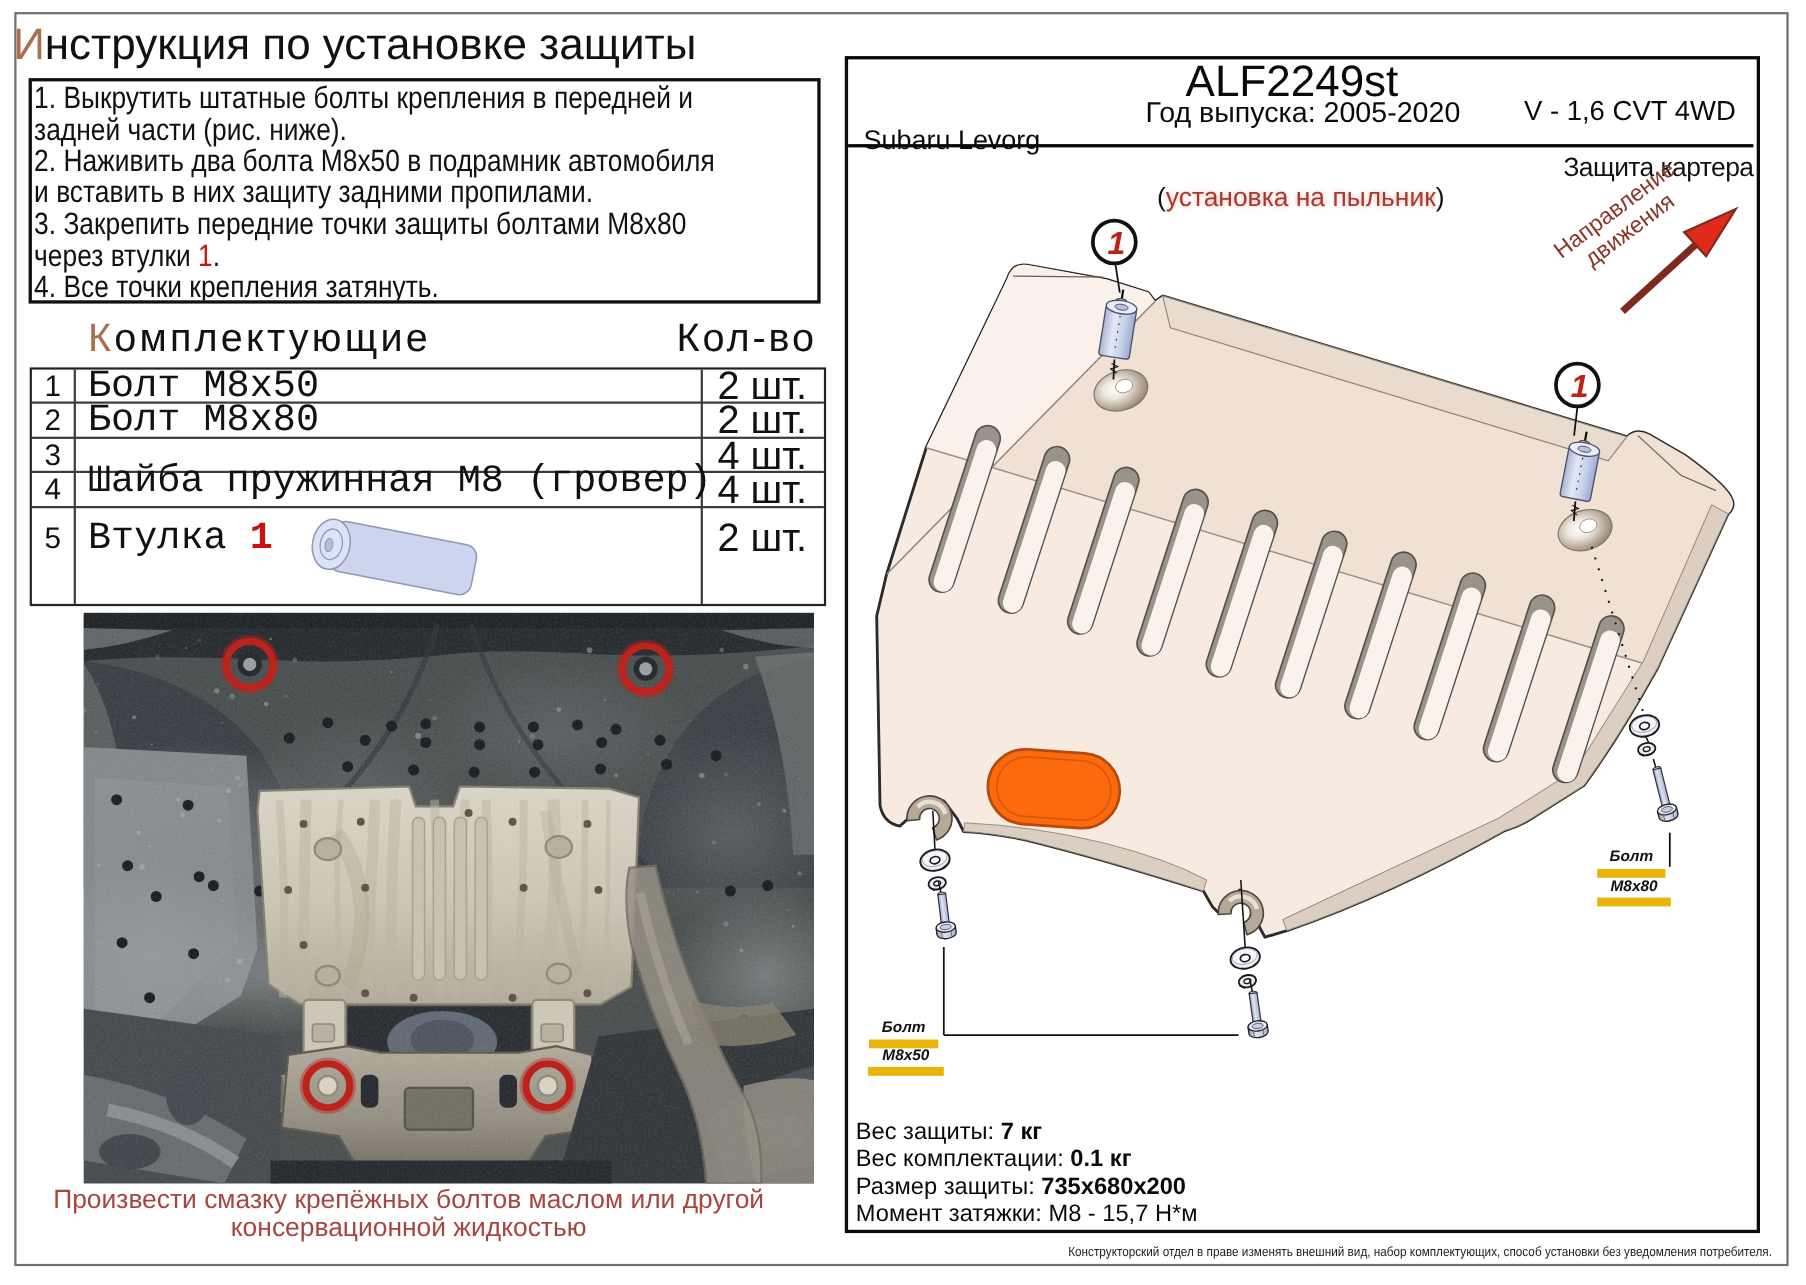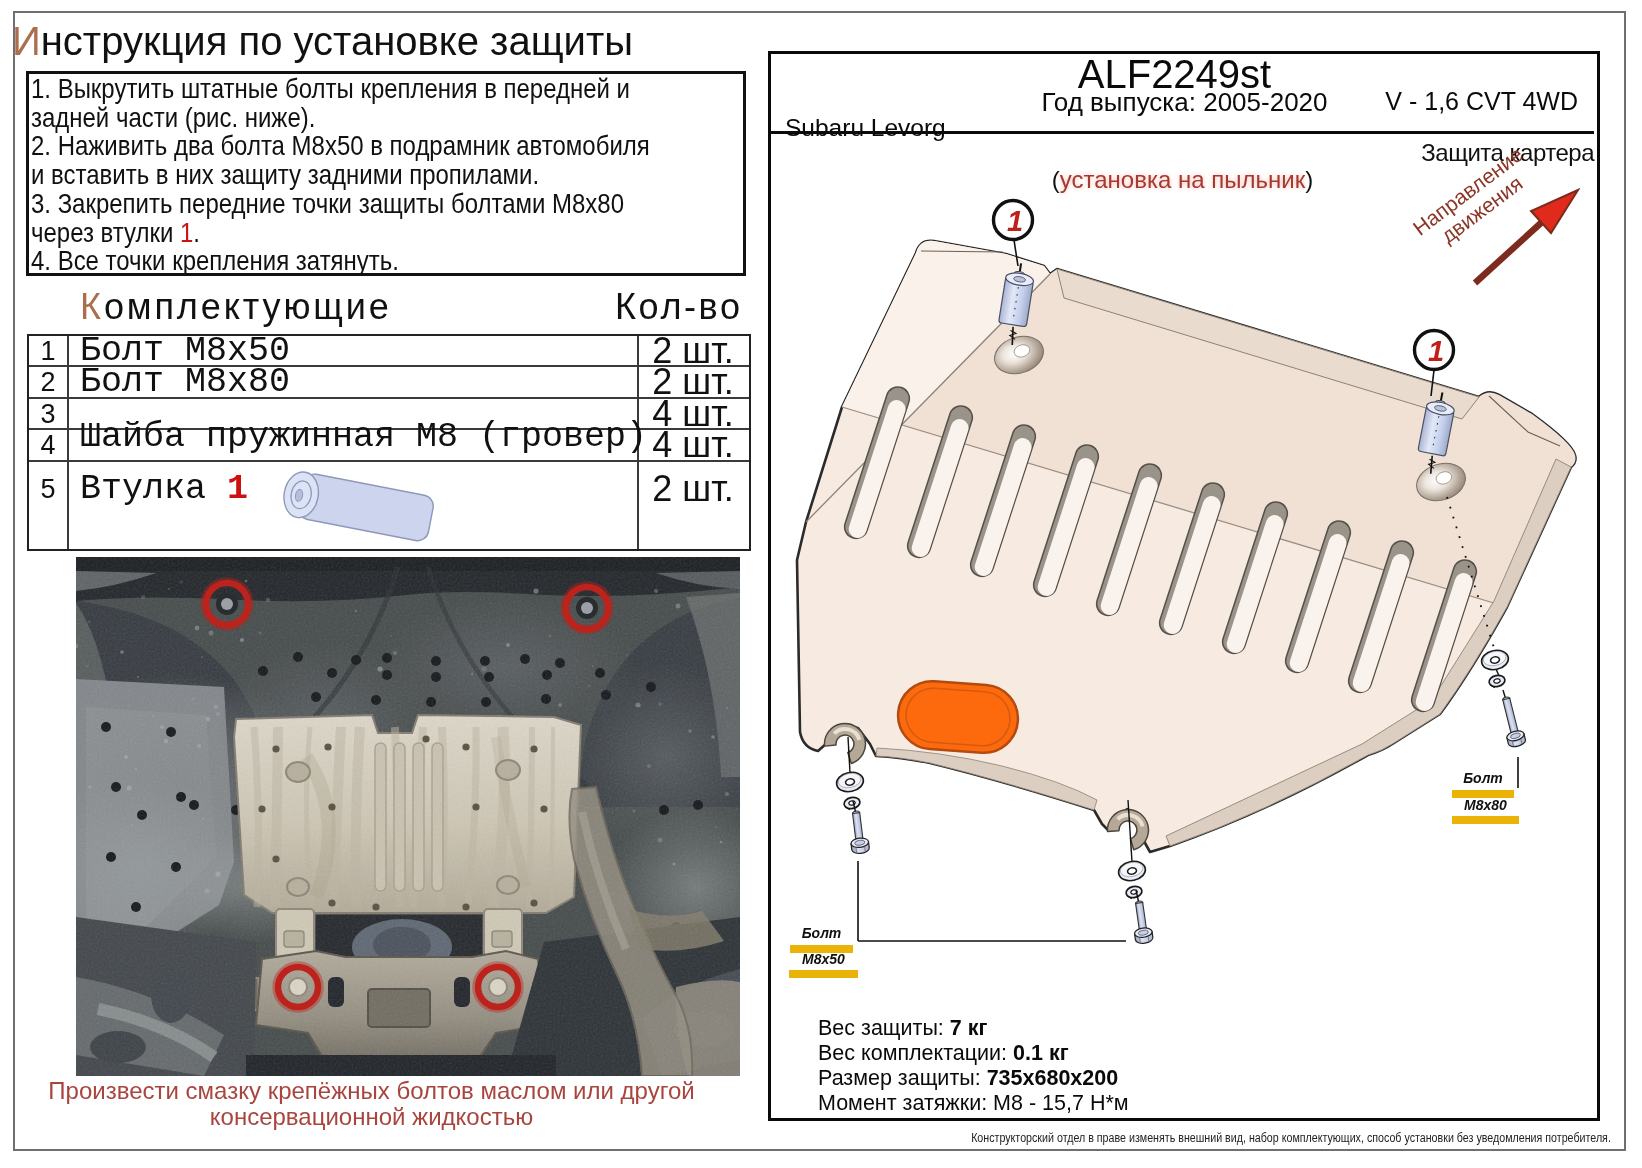--- a/index.html
+++ b/index.html
@@ -27,21 +27,21 @@
 #god{left:773px;top:87px;width:823px;text-align:center;font-size:26px;color:#0a0a0a;}
 #vcvt{left:1380px;top:87px;width:198px;font-size:25px;color:#0a0a0a;text-align:right;white-space:nowrap;}
 #hdiv{left:771px;top:131px;width:823px;height:2.5px;background:#0a0a0a;}
 #zk1{left:771px;top:139px;width:823px;text-align:right;font-size:24px;letter-spacing:-0.5px;color:#111;}
 #zk2{left:771px;top:166px;width:823px;text-align:center;font-size:24px;color:#111;}
 #zk2 .rd{color:#a43a30;text-shadow:0 0 4px rgba(255,160,150,.7);}
 #naptext{left:1400px;top:178px;width:150px;text-align:center;font-size:21px;
   line-height:22.5px;color:#8b3626;transform:rotate(-37deg);}
 .blabel{font-size:14px;font-weight:bold;font-style:italic;color:#111;
   text-align:center;border-bottom:8px solid #eab308;white-space:nowrap;}
-#specs{left:778px;top:1016px;font-size:21.5px;line-height:25px;color:#0a0a0a;margin-left:40px;}
+#specs{left:778px;top:1016px;font-size:21.5px;line-height:25px;color:#0a0a0a;}
 #discl{left:931px;top:1131px;width:720px;text-align:center;font-size:12px;color:#222;white-space:nowrap;transform:scaleX(0.89);transform-origin:50% 50%;}
 </style>
 </head>
 <body>
 <div class="abs" id="outer"></div>
 <div class="abs" id="title"><span class="br">И</span>нструкция по установке защиты</div>
 <div class="abs" id="instr">
     <div id="instrin">1. Выкрутить штатные болты крепления в передней и<br>
 задней части (рис. ниже).<br>
 2. Наживить два болта М8х50 в подрамник автомобиля<br>

